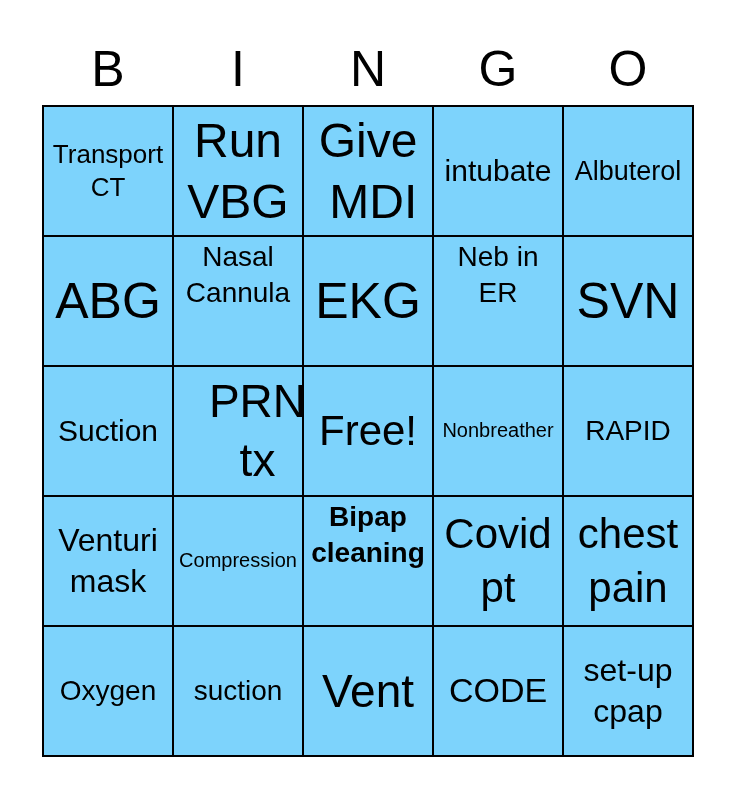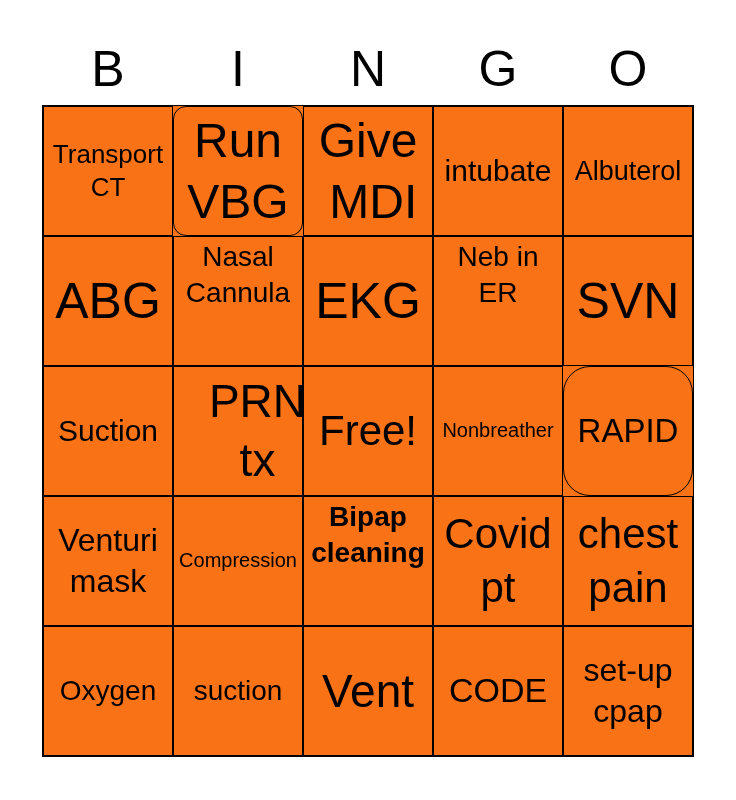--- a/index.html
+++ b/index.html
@@ -29,21 +29,21 @@
     position: absolute;
     left: 42px;
     top: 105px;
     width: 652px;
     height: 652px;
     box-sizing: border-box;
     display: grid;
     grid-template-columns: repeat(5, 1fr);
     grid-template-rows: repeat(5, 1fr);
     border: 1px solid #000000;
-    background: #f97316;
+    background: #7dd3fc;
   }
   .cell {
     box-sizing: border-box;
     border: 1px solid #000000;
     display: flex;
     flex-direction: column;
     align-items: center;
     justify-content: center;
     text-align: center;
     white-space: pre-line;
@@ -65,39 +65,39 @@
     <span class="letter">B</span>
     <span class="letter">I</span>
     <span class="letter">N</span>
     <span class="letter">G</span>
     <span class="letter">O</span>
   </div>
 
   <div class="bingo-grid">
     <div class="cell" style="font-size: 26px;">Transport
 CT</div>
-    <div class="cell" style="font-size: 48px; border-radius: 13px;">Run
+    <div class="cell" style="font-size: 48px;">Run
 VBG</div>
     <div class="cell" style="font-size: 48px; text-align: right;">Give
 MDI</div>
     <div class="cell" style="font-size: 30px;">intubate</div>
     <div class="cell" style="font-size: 27px;">Albuterol</div>
     <div class="cell" style="font-size: 50px;">ABG</div>
     <div class="cell valign-top" style="font-size: 28px;">Nasal
 Cannula</div>
     <div class="cell" style="font-size: 50px; text-align: right;">EKG</div>
     <div class="cell valign-top" style="font-size: 28px;">Neb in
 ER</div>
     <div class="cell" style="font-size: 50px;">SVN</div>
     <div class="cell" style="font-size: 30px;">Suction</div>
     <div class="cell" style="font-size: 46px; padding-left: 41px;">PRN
 tx</div>
     <div class="cell" style="font-size: 42px;">Free!</div>
     <div class="cell" style="font-size: 20px;">Nonbreather</div>
-    <div class="cell" style="font-size: 33px; border-radius: 27px;">RAPID</div>
+    <div class="cell" style="font-size: 28px;">RAPID</div>
     <div class="cell" style="font-size: 32px;">Venturi
 mask</div>
     <div class="cell" style="font-size: 20px;">Compression</div>
     <div class="cell valign-top" style="font-size: 28px; font-weight: bold;">Bipap
 cleaning</div>
     <div class="cell" style="font-size: 42px;">Covid
 pt</div>
     <div class="cell" style="font-size: 42px;">chest
 pain</div>
     <div class="cell" style="font-size: 28px;">Oxygen</div>

